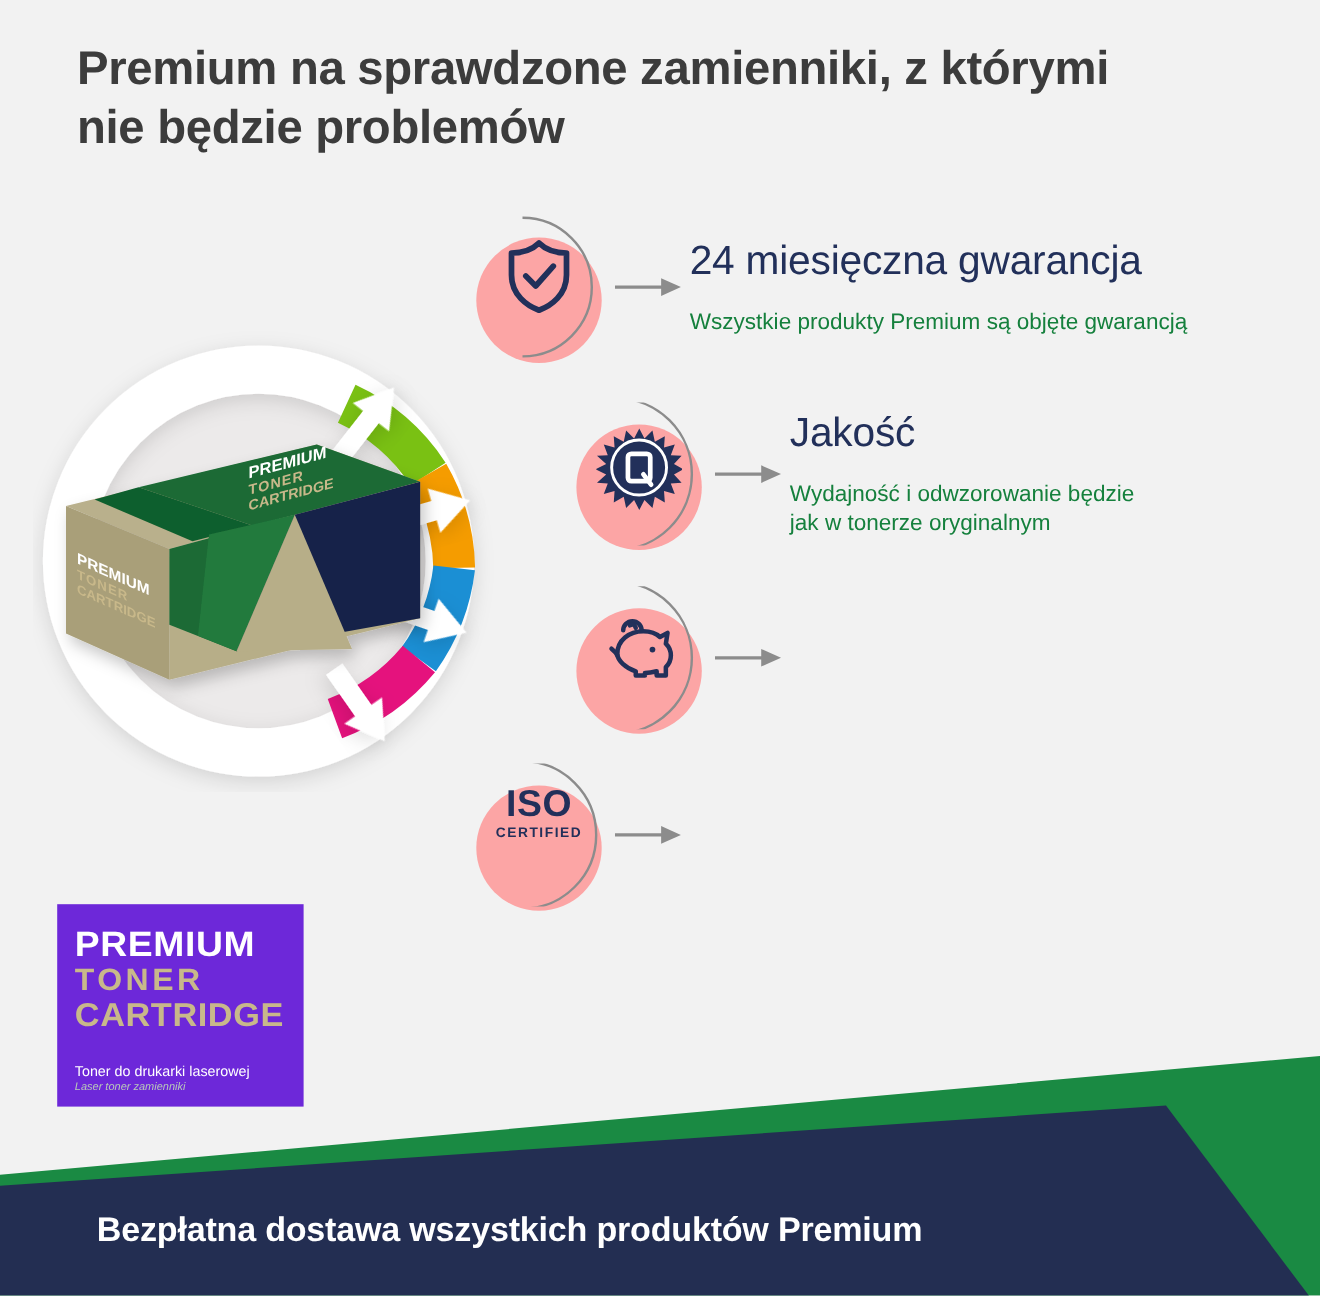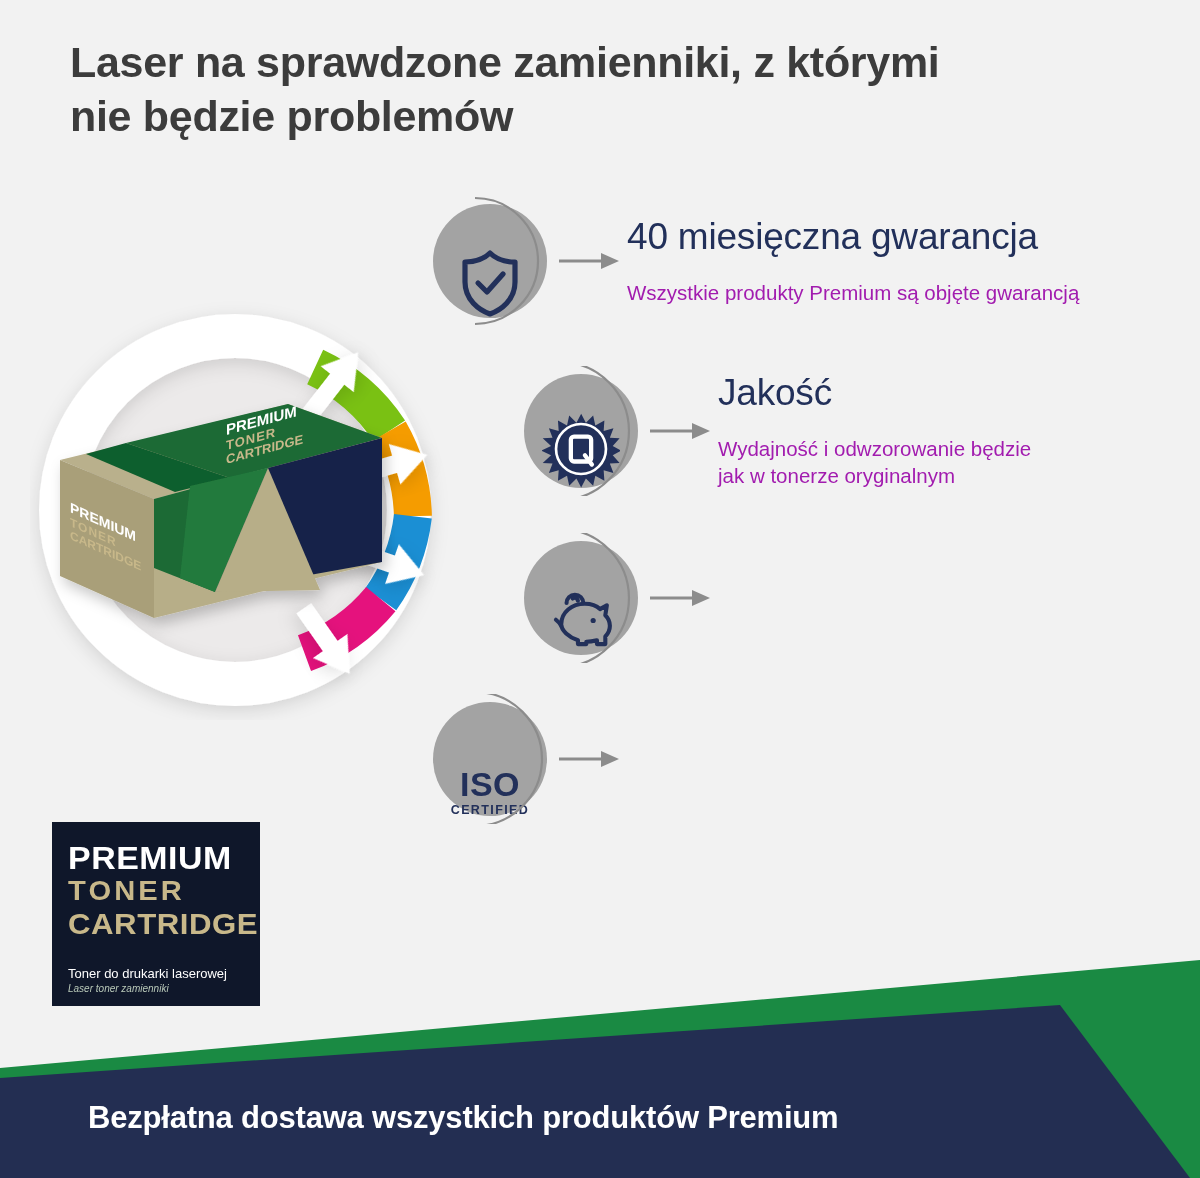--- a/index.html
+++ b/index.html
@@ -39,25 +39,25 @@
     display:flex;
     align-items:center;
   }
   .icon-wrap{
     position:relative;
     width:130px;height:130px;
     flex:0 0 130px;
   }
   .icon-disc{
     position:absolute;
-    left:8px;top:8px;
+    left:8px;top:20px;
     width:114px;height:114px;
     border-radius:50%;
-    background:#a3a3a3;
-    display:flex;align-items:flex-end;justify-content:center;
+    background:#fca5a5;
+    display:flex;align-items:flex-start;justify-content:center;
   }
   .icon-bracket{
     position:absolute;left:0;top:0;width:130px;height:130px;
     pointer-events:none;
   }
   .arrow-connector{
     flex:0 0 62px;
     height:24px;
     margin-left:4px;
     position:relative;
@@ -65,40 +65,40 @@
   .ftext{margin-left:6px;}
   .ftitle{
     font-size:37px;
     color:#22305a;
     line-height:1.15;
     letter-spacing:-0.2px;
     white-space:nowrap;
   }
   .fdesc{
     font-size:20.5px;
-    color:#a21caf;
+    color:#15803d;
     line-height:1.33;
     margin-top:20px;
     white-space:pre-line;
   }
 
   .iso-text{
     text-align:center;
     color:#22305a;
     line-height:1;
   }
   .iso-main{font-size:34px;font-weight:700;letter-spacing:0.5px;}
   .iso-sub{font-size:12.5px;font-weight:700;letter-spacing:1.4px;margin-top:3px;}
 
   
   .logo-badge{
     position:absolute;
     left:52px; top:822px;
-    width:208px;height:184px;
-    background:#0f172a;
+    width:224px;height:184px;
+    background:#6d28d9;
     padding:0;
     box-sizing:border-box;
   }
   .lb-premium{
     position:absolute;left:16px;top:18px;
     font-size:32px;font-weight:700;color:#ffffff;
     letter-spacing:0.5px;
     transform:scaleX(1.06);transform-origin:left center;
   }
   .lb-toner{
@@ -130,21 +130,21 @@
     left:88px; top:1100px;
     font-size:31px;
     font-weight:700;
     color:#ffffff;
     letter-spacing:-0.2px;
   }
 </style>
 </head>
 <body>
 
-<div class="headline">Laser na sprawdzone zamienniki, z którymi
+<div class="headline">Premium na sprawdzone zamienniki, z którymi
 nie będzie problemów</div>
 
 <div class="stage">
   <svg viewBox="0 0 420 420" xmlns="http://www.w3.org/2000/svg">
     <defs>
       <filter id="softshadow" x="-30%" y="-30%" width="160%" height="160%">
         <feDropShadow dx="0" dy="5" stdDeviation="9" flood-color="#000000" flood-opacity="0.13"></feDropShadow>
       </filter>
       <filter id="boxshadow" x="-25%" y="-25%" width="150%" height="150%">
         <feDropShadow dx="4" dy="7" stdDeviation="7" flood-color="#000000" flood-opacity="0.22"></feDropShadow>
@@ -226,21 +226,21 @@
       <path d="M50 2 A 63 63 0 0 1 50 128" fill="none" stroke="#8c8c8c" stroke-width="2.2"></path>
     </svg>
   </div>
   <div class="arrow-connector">
     <svg width="62" height="24" viewBox="0 0 62 24">
       <line x1="0" y1="12" x2="44" y2="12" stroke="#8c8c8c" stroke-width="3"></line>
       <polygon points="42,4 60,12 42,20" fill="#8c8c8c"></polygon>
     </svg>
   </div>
   <div class="ftext">
-    <div class="ftitle">40 miesięczna gwarancja</div>
+    <div class="ftitle">24 miesięczna gwarancja</div>
     <div class="fdesc">Wszystkie produkty Premium są objęte gwarancją</div>
   </div>
 </div>
 
 <div class="feature" style="left:516px;top:366px;">
   <div class="icon-wrap">
     <div class="icon-disc">
       <svg width="78" height="78" viewBox="0 0 100 100">
         <g fill="#22305a">
           <path d="M50 1 L56.5 13.5 L66.5 3.5 L69.5 17.5 L82 10.5 L81 24.8 L94.5 21 L89.5 34.3

